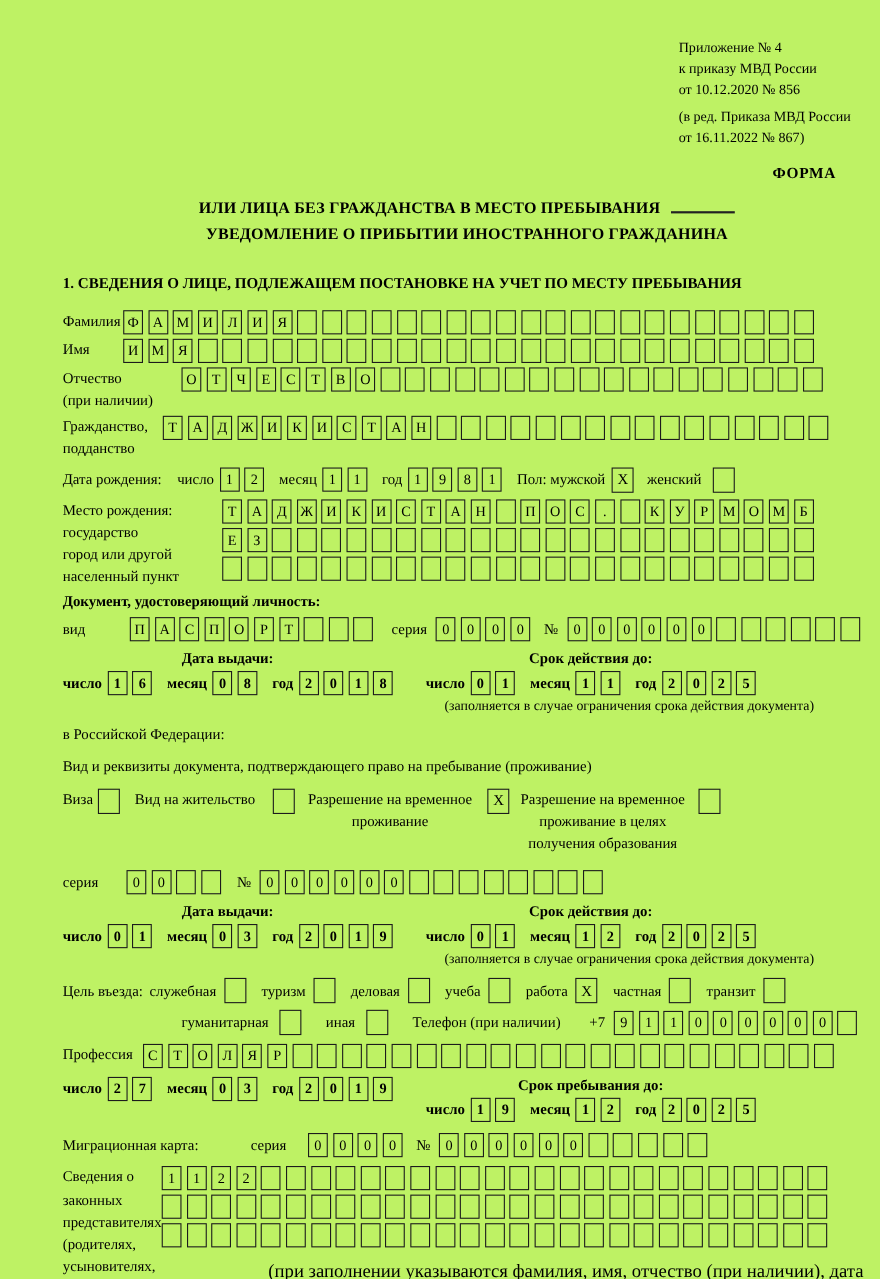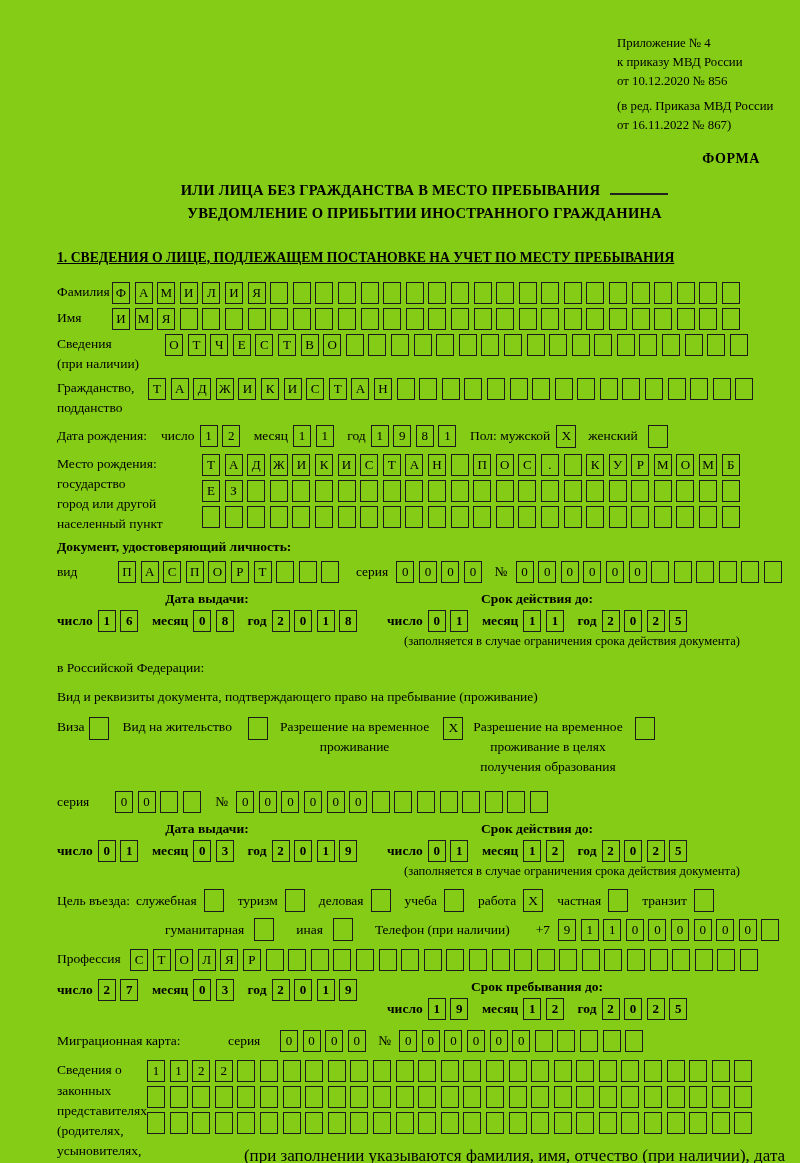--- a/index.html
+++ b/index.html
@@ -1,24 +1,24 @@
 <!DOCTYPE html>
 <html><head>
 <meta charset="utf-8">
 <style>
   html,body{margin:0;padding:0;background:#fff;}
-  .page{width:800px;height:1163px;box-sizing:border-box;background:#84cc16;color:#000;
+  .page{width:800px;height:1163px;box-sizing:border-box;background:#bef264;color:#000;
         padding:34px 8px 0 57px;overflow:hidden;
         font-family:"Liberation Serif","DejaVu Serif",serif;font-size:13.5px;}
   .annex{margin-left:560px;font-size:12.8px;line-height:1.5;}
   .annex-ed{margin-top:5px;}
   .forma{font-weight:bold;font-size:14px;letter-spacing:.6px;text-align:right;padding-right:32px;margin-top:16px;}
   .title{text-align:center;font-weight:bold;font-size:14.6px;line-height:1.6;margin-top:12px;letter-spacing:.2px;}
   .tunder{display:inline-block;width:58px;height:.85em;border-bottom:2px solid #222;margin-left:10px;}
-  .section1{font-weight:bold;font-size:13.7px;margin-top:24px;margin-bottom:16px;text-decoration:underline;}
+  .section1{font-weight:bold;font-size:13.7px;margin-top:24px;margin-bottom:16px;}
   .frow{display:flex;align-items:flex-start;margin-bottom:4px;}
   .lab{flex:0 0 auto;line-height:1.45;}
   .w55{width:55px;}.w108{width:108px;}.w91{width:91px;}.w145{width:145px;}.w61{width:61px;}
   .w73{width:73px;}.w90{width:90px;}.w171{width:171px;}
   .cells{display:inline-flex;flex:0 0 auto;}
   .cell{flex:0 0 auto;display:inline-flex;width:16px;height:20px;border:1.7px solid #1c1c1c;
         margin-right:4.6px;align-items:center;justify-content:center;font-size:13px;}
   .cbox{display:inline-flex;flex:0 0 auto;width:18px;height:21px;border:1.8px solid #1c1c1c;
         align-items:center;justify-content:center;font-size:13.5px;}
   .stack div{line-height:1.5;}
@@ -131,21 +131,21 @@
         <span class="cell"></span>
         <span class="cell"></span>
         <span class="cell"></span>
         <span class="cell"></span>
         <span class="cell"></span>
       </div>
   </div>
 
   <div class="frow">
     <div class="lab w108 stack">
-      <div>Сведения</div>
+      <div>Отчество</div>
       <div>(при наличии)</div>
     </div>
     <div class="cells">
         <span class="cell">О</span>
         <span class="cell">Т</span>
         <span class="cell">Ч</span>
         <span class="cell">Е</span>
         <span class="cell">С</span>
         <span class="cell">Т</span>
         <span class="cell">В</span>

